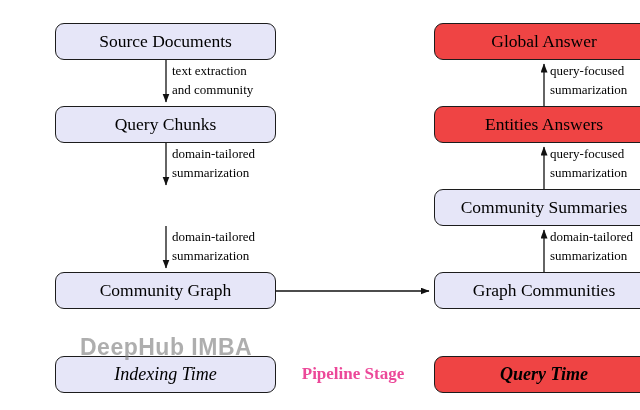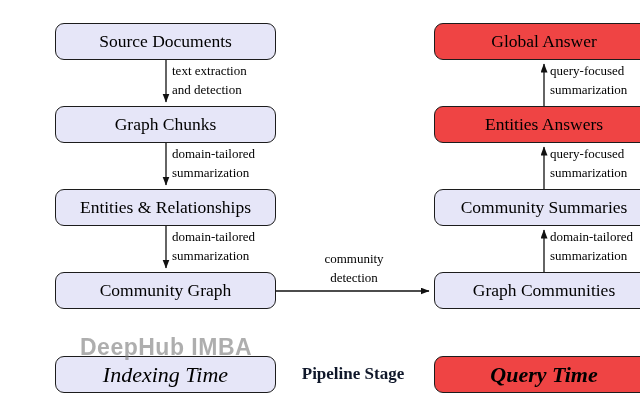--- a/index.html
+++ b/index.html
@@ -9,46 +9,45 @@
   }
   .node {
     position:absolute; box-sizing:border-box; width:221px; height:37px;
     border:1.4px solid #1c1c1c; border-radius:9px;
     display:flex; align-items:center; justify-content:center;
     font-size:17.5px; color:#000; z-index:1; white-space:nowrap;
   }
   .col-right .node, .node.right { width:220px; }
   .fill-indexing { background:#e6e6f8; }
   .fill-query    { background:#ef4444; }
-  .time-node { font-style:italic; font-size:22px; }
+  .time-node { font-style:italic; font-size:18px; }
   .edge-label {
     position:absolute; font-size:13px; line-height:19px; color:#000;
     z-index:3; white-space:nowrap;
   }
   .edge-label span { display:block; }
   .edge-label.centered { text-align:center; }
   .arrows { position:absolute; left:0; top:0; z-index:2; }
   .watermark {
     position:absolute; left:44px; top:334px; z-index:5;
     font-family:"Liberation Sans", sans-serif; font-weight:bold;
     font-size:23px; letter-spacing:0.5px; color:rgba(125,125,125,0.62);
   }
   .pipeline-stage {
     position:absolute; left:247px; top:364px; width:140px; text-align:center;
-    font-weight:bold; font-size:17px; color:#0f172a; z-index:3;
+    font-weight:bold; font-size:17px; color:#ec4899; z-index:3;
   }
 </style>
 </head>
 <body>
 
 <div class="canvas">
 
   <div class="node fill-indexing" style="left:19px; top:23px;">Source Documents</div>
-  <div class="node fill-indexing" style="left:19px; top:106px;">Graph Chunks</div>
-  <div class="node fill-indexing" style="left:19px; top:189px;">Entities &amp; Relationships</div>
+  <div class="node fill-indexing" style="left:19px; top:106px;">Query Chunks</div>
   <div class="node fill-indexing" style="left:19px; top:272px;">Community Graph</div>
   <div class="node fill-indexing time-node" style="left:19px; top:356px;">Indexing Time</div>
 
   <div class="node right fill-query" style="left:398px; top:23px;">Global Answer</div>
   <div class="node right fill-query" style="left:398px; top:106px;">Entities Answers</div>
   <div class="node right fill-indexing" style="left:398px; top:189px;">Community Summaries</div>
   <div class="node right fill-indexing" style="left:398px; top:272px;">Graph Communities</div>
   <div class="node right fill-query time-node" style="left:398px; top:356px;font-weight:bold;">Query Time</div>
 
   <svg class="arrows" width="640" height="410" viewBox="0 0 640 410">
@@ -61,35 +60,31 @@
     <line x1="130" y1="143" x2="130" y2="185" stroke="#111111" stroke-width="1.3" marker-end="url(#ah)"></line>
     <line x1="130" y1="226" x2="130" y2="268" stroke="#111111" stroke-width="1.3" marker-end="url(#ah)"></line>
     <line x1="240" y1="291" x2="393" y2="291" stroke="#111111" stroke-width="1.3" marker-end="url(#ah)"></line>
     <line x1="508" y1="272" x2="508" y2="230" stroke="#111111" stroke-width="1.3" marker-end="url(#ah)"></line>
     <line x1="508" y1="189" x2="508" y2="147" stroke="#111111" stroke-width="1.3" marker-end="url(#ah)"></line>
     <line x1="508" y1="106" x2="508" y2="64" stroke="#111111" stroke-width="1.3" marker-end="url(#ah)"></line>
   </svg>
 
   <div class="edge-label" style="left:136px; top:61px;">
     <span>text extraction</span>
-    <span>and detection</span>
+    <span>and community</span>
   </div>
   <div class="edge-label" style="left:136px; top:144px;">
     <span>domain-tailored</span>
     <span>summarization</span>
   </div>
   <div class="edge-label" style="left:136px; top:227px;">
     <span>domain-tailored</span>
     <span>summarization</span>
   </div>
 
-  <div class="edge-label centered" style="left:256px; top:249px; width:124px;">
-    <span>community</span>
-    <span>detection</span>
-  </div>
 
   <div class="edge-label" style="left:514px; top:227px;">
     <span>domain-tailored</span>
     <span>summarization</span>
   </div>
   <div class="edge-label" style="left:514px; top:144px;">
     <span>query-focused</span>
     <span>summarization</span>
   </div>
   <div class="edge-label" style="left:514px; top:61px;">

